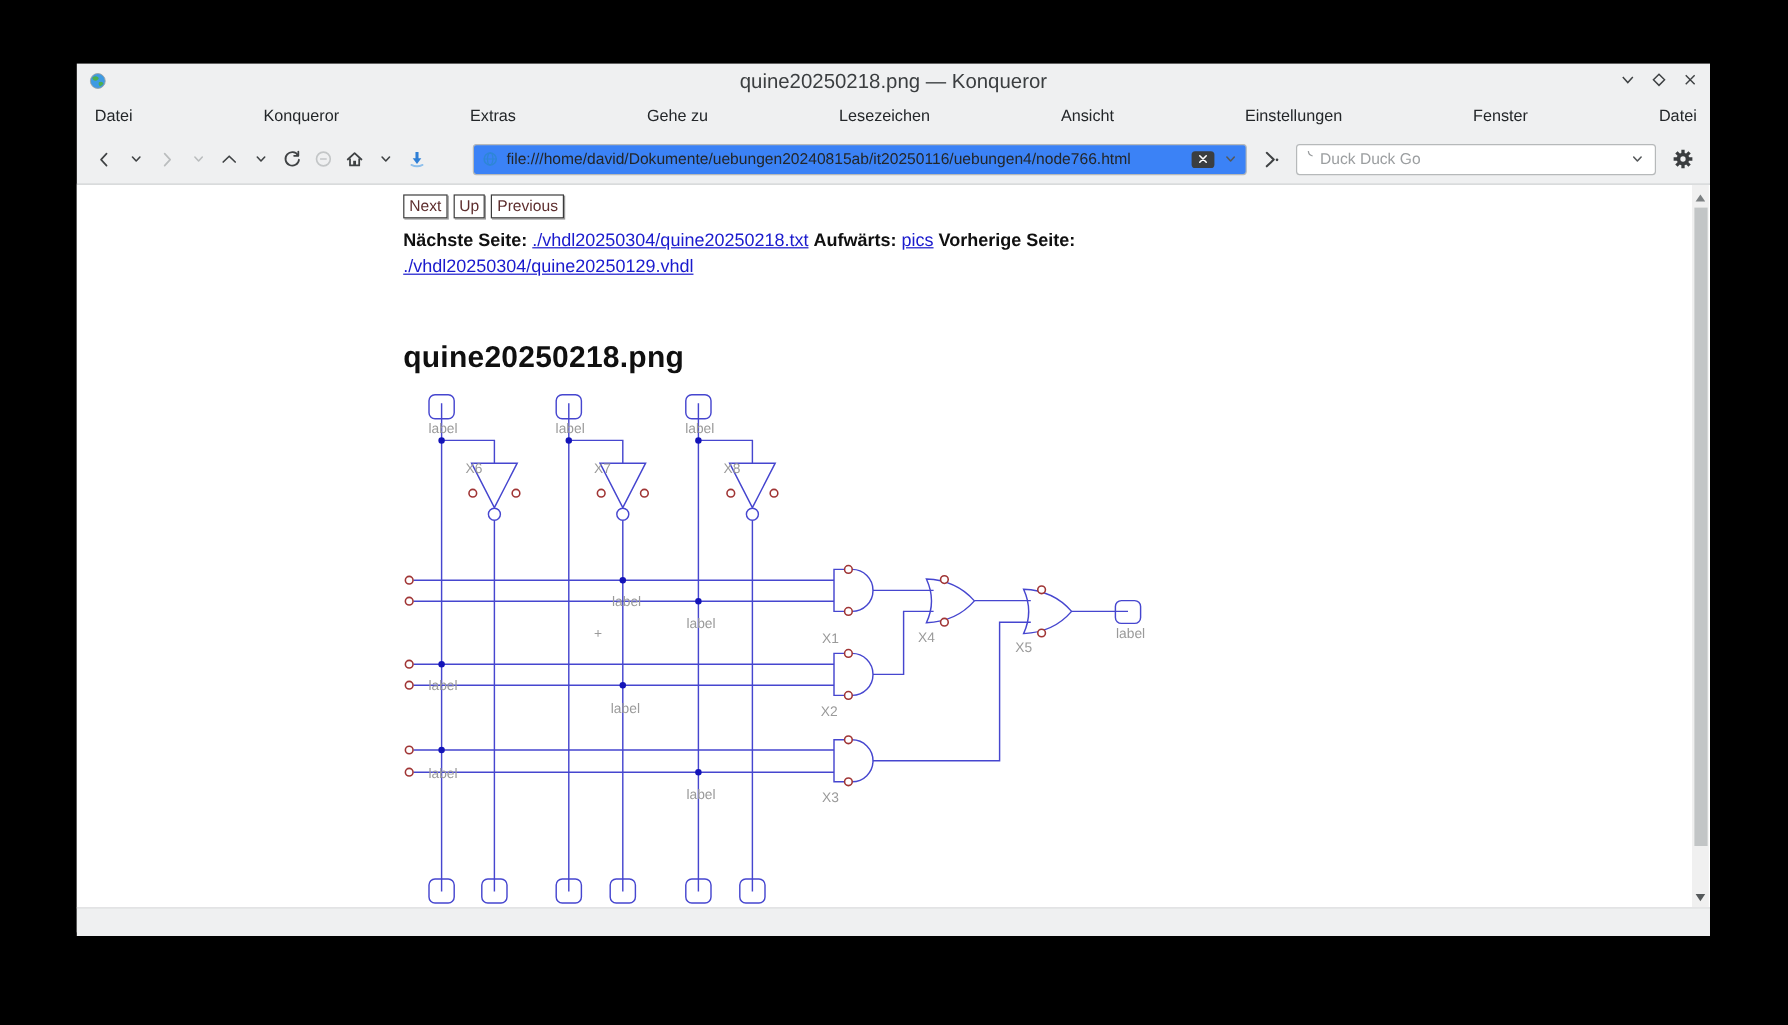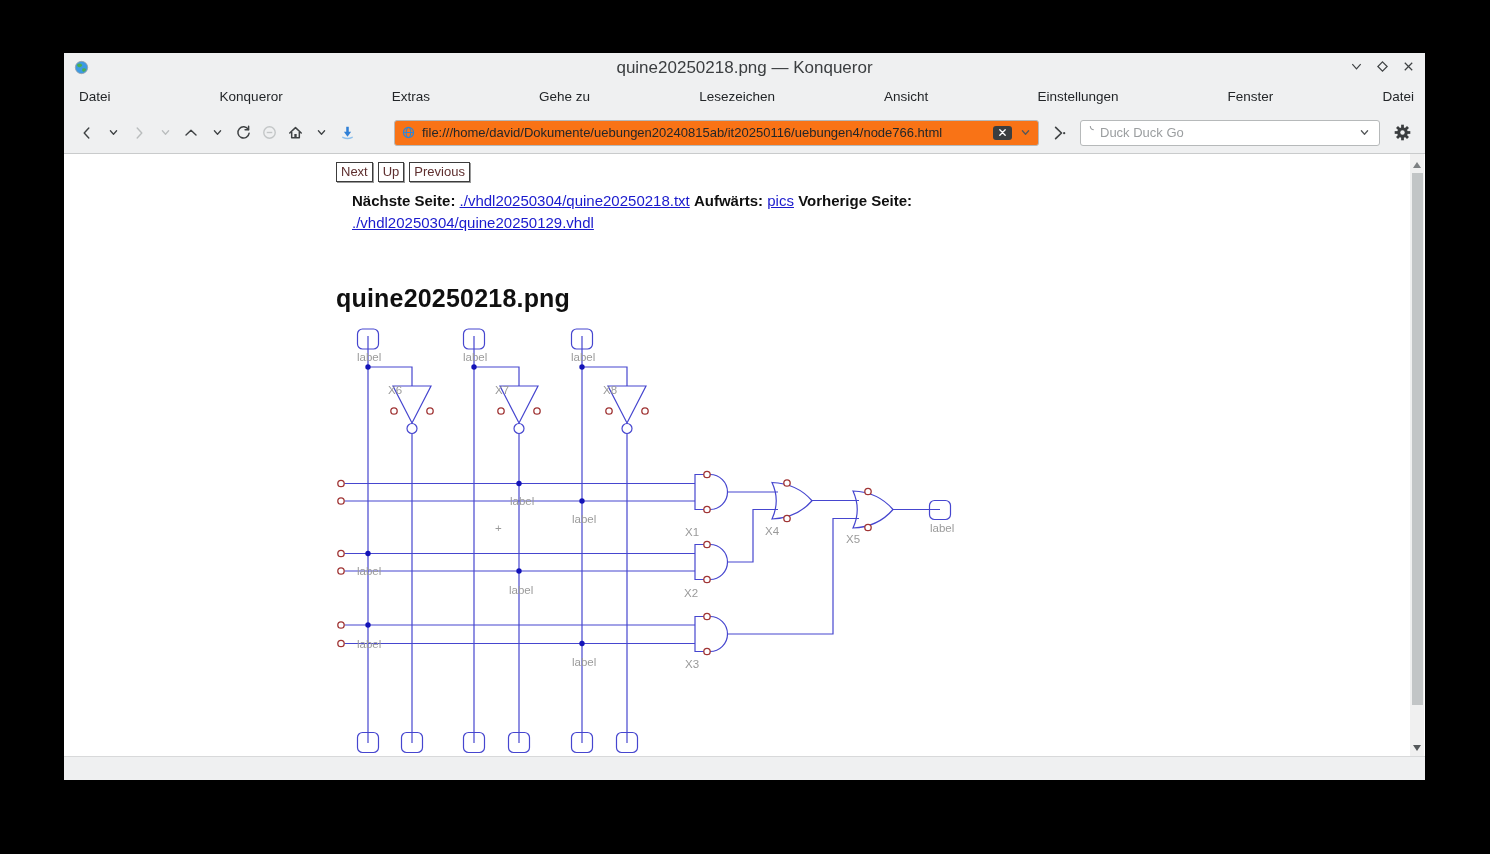--- a/index.html
+++ b/index.html
@@ -14,21 +14,21 @@
   .win-controls{position:absolute;right:10px;top:7px;display:flex;gap:13px;align-items:center;}
   .win-controls svg{display:block;}
 
   
   .menubar{height:30px;display:flex;align-items:center;padding-left:4px;justify-content:space-between;}
   .menu-item{padding:0 11px;font-size:13.5px;color:#232629;line-height:30px;}
 
   
   .toolbar{height:41px;display:flex;align-items:center;padding-left:10px;border-bottom:1px solid #c9cbcc;}
   .tb-icon{width:26px;height:26px;display:flex;align-items:center;justify-content:center;flex:none;}
-  .urlbar{margin-left:34px;width:645px;height:26px;background:#f97316;border:1px solid #b6b9ba;border-radius:3px;
+  .urlbar{margin-left:34px;width:645px;height:26px;background:#3b82f6;border:1px solid #b6b9ba;border-radius:3px;
           display:flex;align-items:center;padding:0 6px;box-sizing:border-box;}
   .urlbar .url-text{flex:1;font-size:13px;color:#232629;margin-left:6px;white-space:nowrap;overflow:hidden;}
   .clear-badge{width:19px;height:14px;background:#3b3e40;border-radius:3px;display:flex;align-items:center;justify-content:center;flex:none;}
   .url-chevron{margin-left:7px;flex:none;display:flex;}
   .go-btn{margin-left:11px;flex:none;display:flex;align-items:center;}
   .searchbar{margin-left:12px;width:300px;height:26px;background:#fff;border:1px solid #b6b9ba;border-radius:3px;
              display:flex;align-items:center;padding:0 8px;box-sizing:border-box;}
   .search-ph{flex:1;font-size:13px;color:#9b9ea0;display:flex;align-items:flex-start;gap:4px;white-space:nowrap;}
   .gear{margin-left:13px;display:flex;}
 
@@ -37,21 +37,21 @@
   .vscroll{position:absolute;right:1px;top:0;width:14px;height:602px;background:#f0f0f0;}
   .sb-up{position:absolute;top:8px;left:3px;width:0;height:0;border-left:4.5px solid transparent;
          border-right:4.5px solid transparent;border-bottom:6px solid #7c8082;}
   .sb-thumb{position:absolute;top:19px;left:1.5px;width:11px;height:532px;background:#c2c5c6;}
   .sb-down{position:absolute;top:591px;left:3px;width:0;height:0;border-left:4.5px solid transparent;
            border-right:4.5px solid transparent;border-top:6px solid #55595b;}
 
   .nav-buttons{position:absolute;left:272px;top:8px;display:flex;gap:5px;}
   .nav-btn{font-size:13px;color:#5e2e2e;background:#fff;border:1px solid #3c3c3c;box-shadow:1px 1px 0 #9a9a9a;
            padding:1px 4px 2px 4px;line-height:15px;}
-  .nav-text{position:absolute;left:288px;top:36px;width:655px;font-size:15px;line-height:22px;color:#101010;}
+  .nav-text{position:absolute;left:272px;top:36px;width:655px;font-size:15px;line-height:22px;color:#101010;}
   .nav-text b{font-weight:700;}
   .nav-text a{color:#1a1acd;text-decoration:underline;}
   .page-title{position:absolute;left:272px;top:130px;margin:0;font-size:25px;font-weight:700;color:#101010;
               letter-spacing:0.2px;}
   .diagram{position:absolute;left:266px;top:170px;}
   .diagram text{font-family:"Liberation Sans",sans-serif;font-size:11.5px;fill:#9a9a9a;}
 
   
   .statusbar{height:23px;border-top:1px solid #d8d9da;background:#eff0f1;}
 </style>

